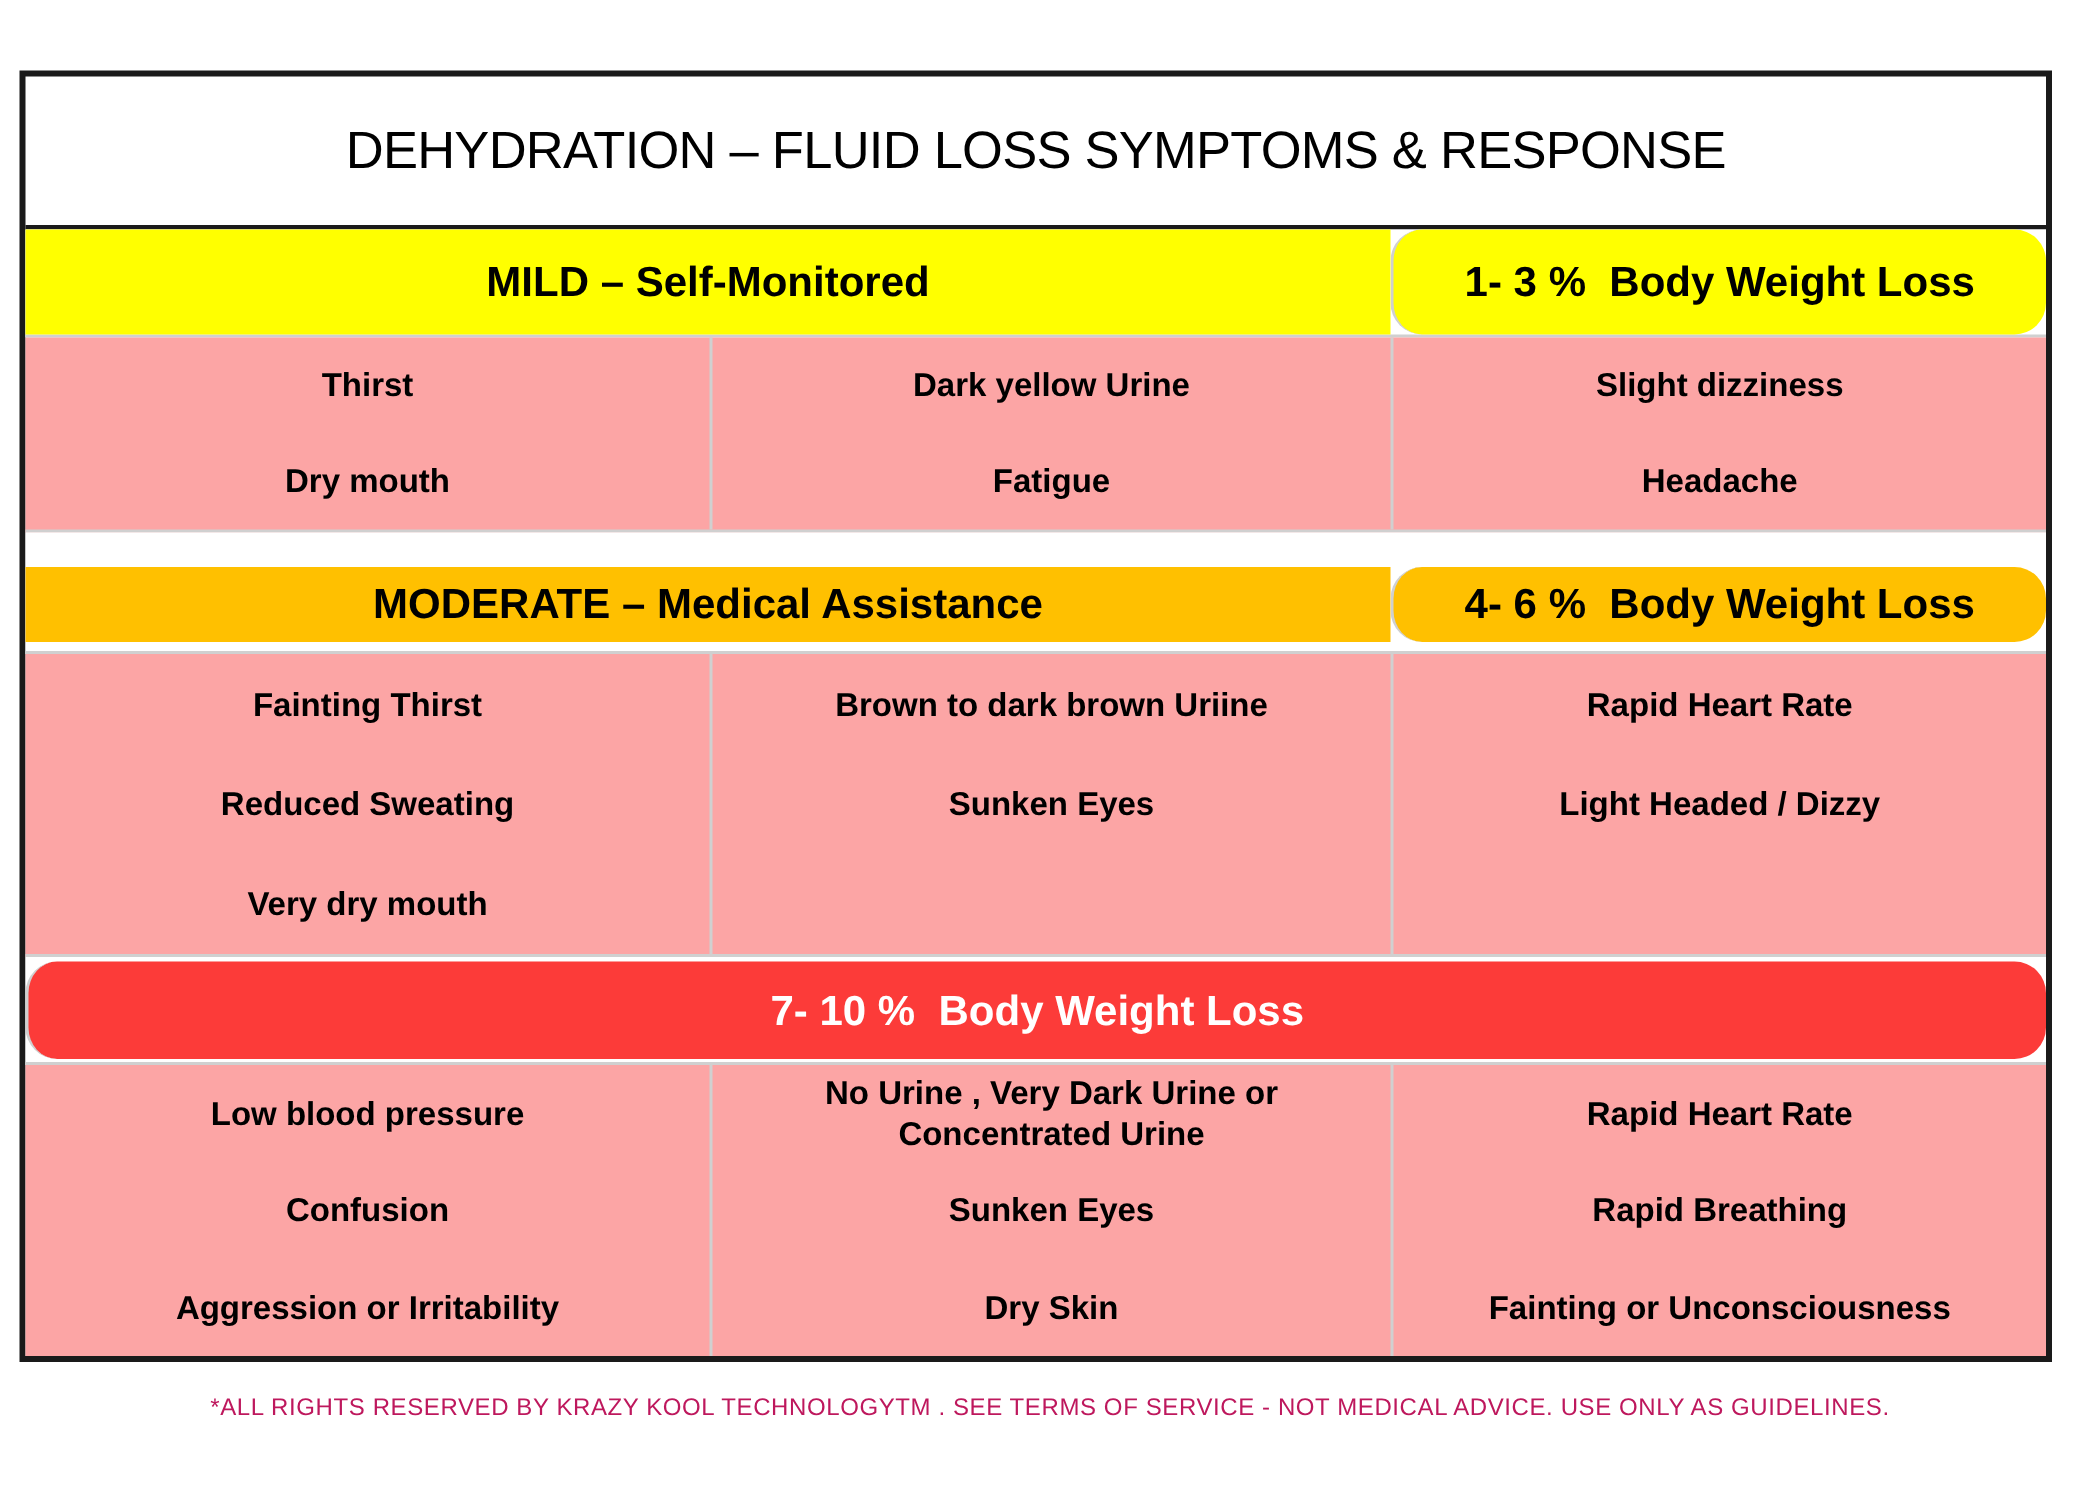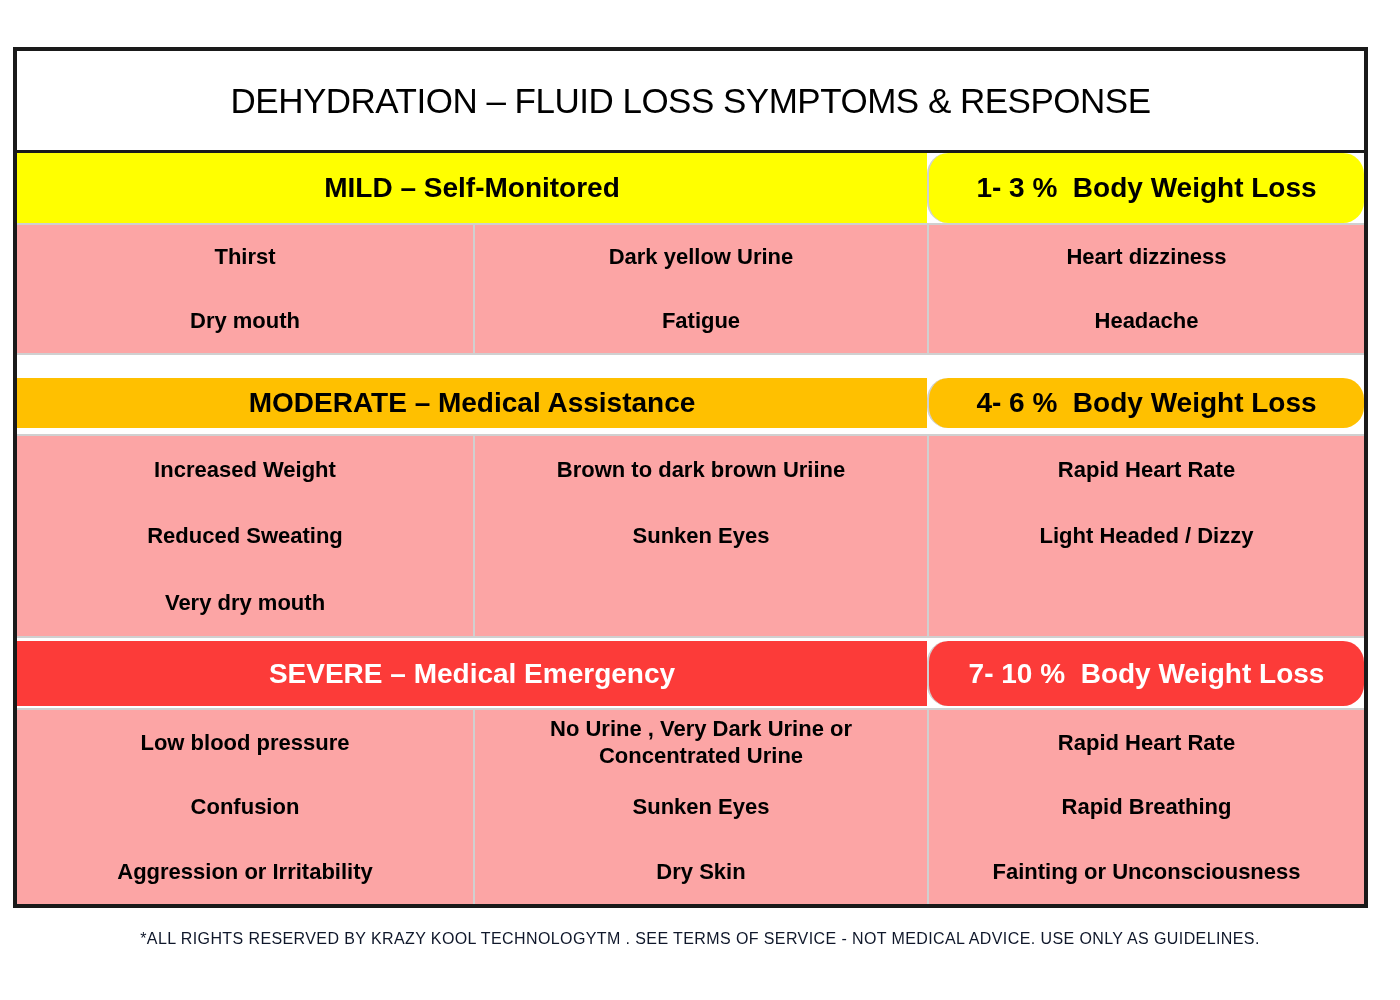--- a/index.html
+++ b/index.html
@@ -65,21 +65,21 @@
   }
   .slot span {
     font-weight: bold; font-size: 22px; line-height: 1.25;
     display: inline-block;
   }
   .slot span.narrow { max-width: 400px; }
 
   .footer {
     position: absolute; top: 930px; left: 0; width: 1400px;
     text-align: center;
-    font-size: 16px; letter-spacing: 0.4px; color: #0f172a;
+    font-size: 16px; letter-spacing: 0.4px; color: #be185d;
   }
 </style>
 </head>
 <body>
 
 <div class="page">
   <div class="table">
 
     <div class="title-row">
       <span>DEHYDRATION – FLUID LOSS SYMPTOMS &amp; RESPONSE</span>
@@ -106,41 +106,41 @@
       <div class="col">
         <div class="slot">
             <span>Dark yellow Urine</span>
           </div>
         <div class="slot">
             <span>Fatigue</span>
           </div>
       </div>
       <div class="col">
         <div class="slot">
-            <span>Heart dizziness</span>
+            <span>Slight dizziness</span>
           </div>
         <div class="slot">
             <span>Headache</span>
           </div>
       </div>
     </div>
 
     <div class="band-row band-moderate">
       <div class="band-cell band-left">
         <span>MODERATE – Medical Assistance</span>
       </div>
       <div class="band-cell band-right">
         <span>4- 6 %  Body Weight Loss</span>
       </div>
     </div>
 
     <div class="section-row sec-moderate">
       <div class="col">
         <div class="slot">
-            <span>Increased Weight</span>
+            <span>Fainting Thirst</span>
           </div>
         <div class="slot">
             <span>Reduced Sweating</span>
           </div>
         <div class="slot">
             <span>Very dry mouth</span>
           </div>
       </div>
       <div class="col">
         <div class="slot">
@@ -160,23 +160,20 @@
         <div class="slot">
             <span>Light Headed / Dizzy</span>
           </div>
         <div class="slot">
             <span></span>
           </div>
       </div>
     </div>
 
     <div class="band-row band-severe">
-      <div class="band-cell band-left">
-        <span>SEVERE – Medical Emergency</span>
-      </div>
       <div class="band-cell band-right">
         <span>7- 10 %  Body Weight Loss</span>
       </div>
     </div>
 
     <div class="section-row sec-severe">
       <div class="col">
         <div class="slot">
             <span>Low blood pressure</span>
           </div>

